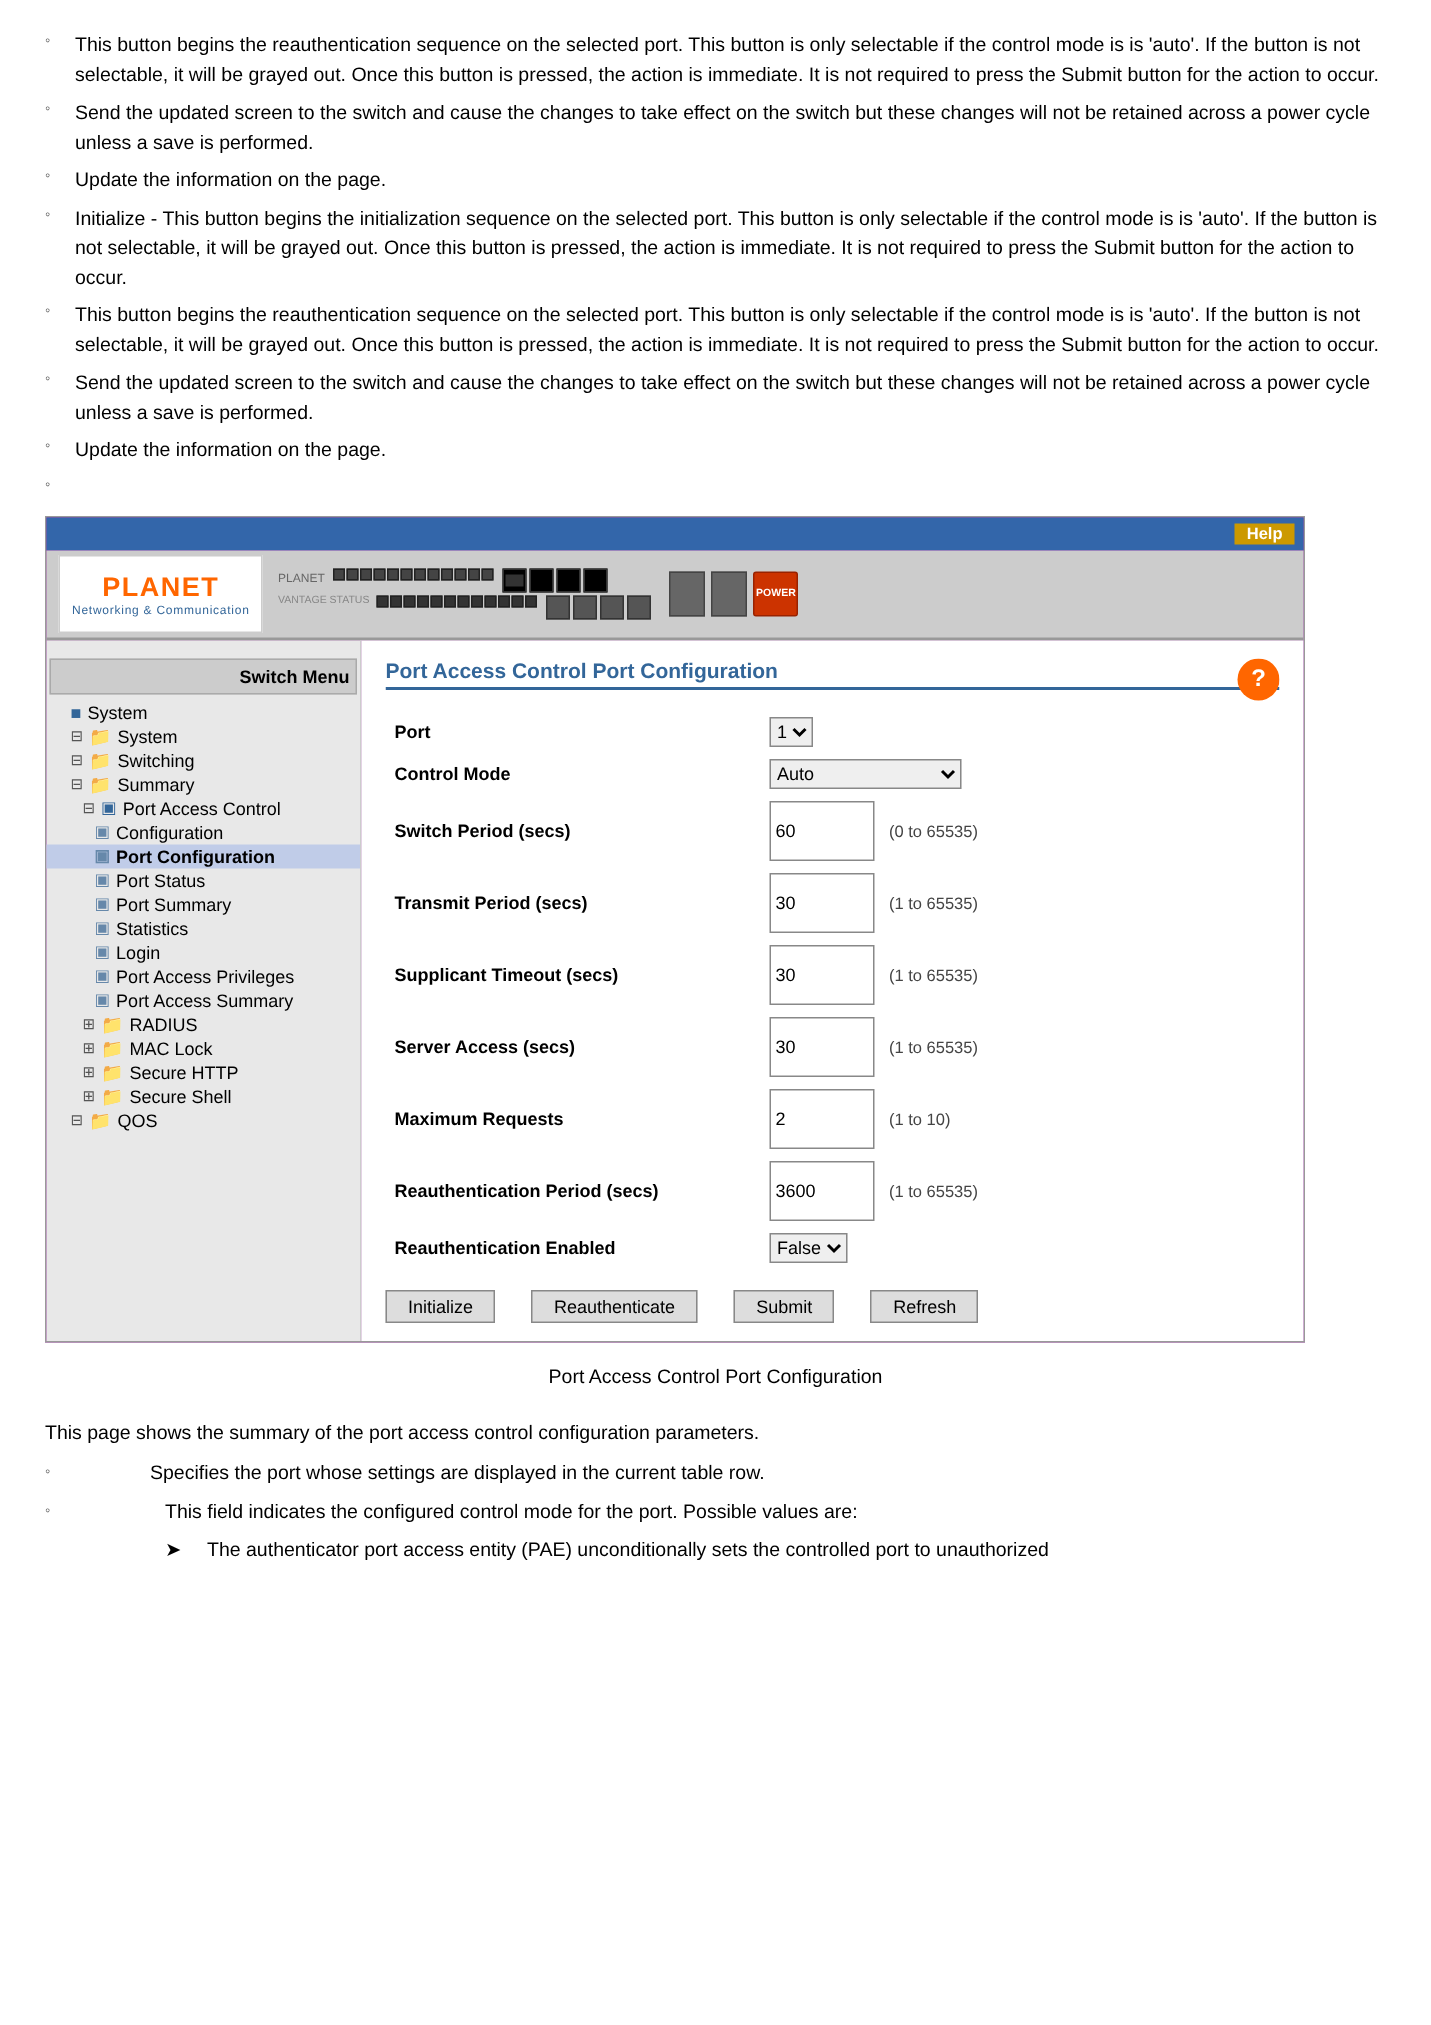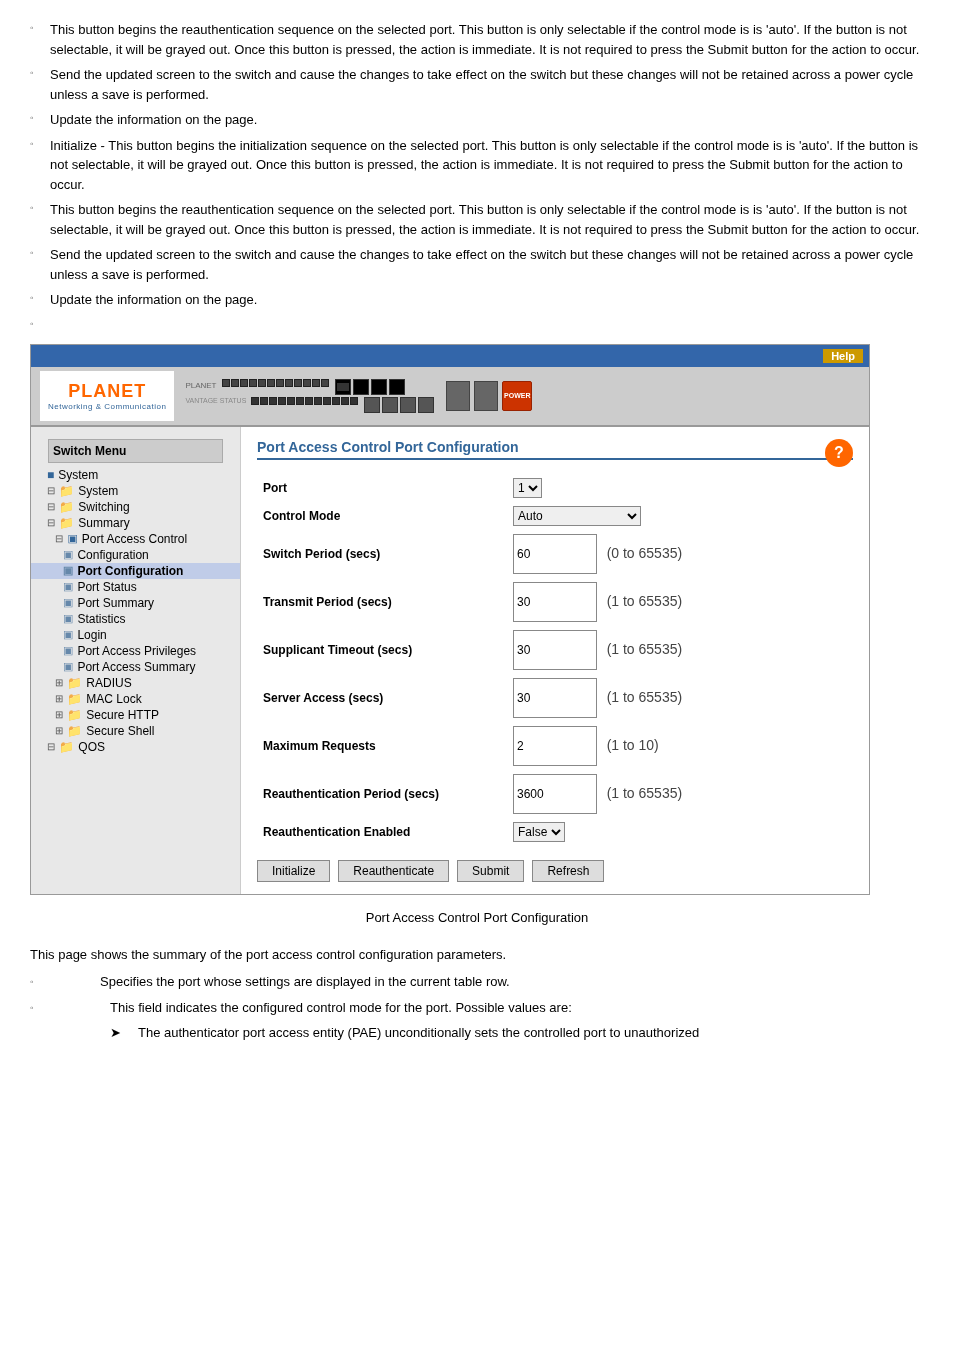--- a/index.html
+++ b/index.html
@@ -116,24 +116,24 @@
       width: 210px;
       background: #e8e8e8;
       border-right: 1px solid #ccc;
       padding: 8px 0;
       font-size: 12px;
     }
 
     .sidebar-title {
       background: #cccccc;
       border: 1px solid #aaa;
-      text-align: left;
+      text-align: right;
       font-weight: bold;
       padding: 4px;
-      margin: 4px 17px;
+      margin: 4px 2px;
       font-size: 12px;
     }
 
     .sidebar-item {
       padding: 1px 8px;
       cursor: pointer;
       display: flex;
       align-items: center;
       gap: 4px;
     }
@@ -193,41 +193,41 @@
     .config-table tr td {
       padding: 4px 6px;
       vertical-align: middle;
     }
     .config-table tr td:first-child {
       font-weight: bold;
       width: 250px;
       font-size: 12px;
     }
     .config-table input[type=text] {
-      width: 84px;
+      width: 70px;
       height: 20px;
       border: 1px solid #888;
       font-size: 12px;
       padding: 19px 3px;
     }
     .config-table select {
       height: 20px;
       font-size: 12px;
       border: 1px solid #888;
     }
     .range-hint {
-      font-size: 14px;
+      font-size: 11px;
       color: #444;
       margin-left: 6px;
     }
 
     .button-row {
       margin-top: 14px;
       display: flex;
-      gap: 8px;
+      gap: 24px;
     }
     .btn {
       padding: 3px 14px;
       background: #dddddd;
       border: 1px solid #888;
       font-size: 12px;
       cursor: pointer;
     }
 
     

